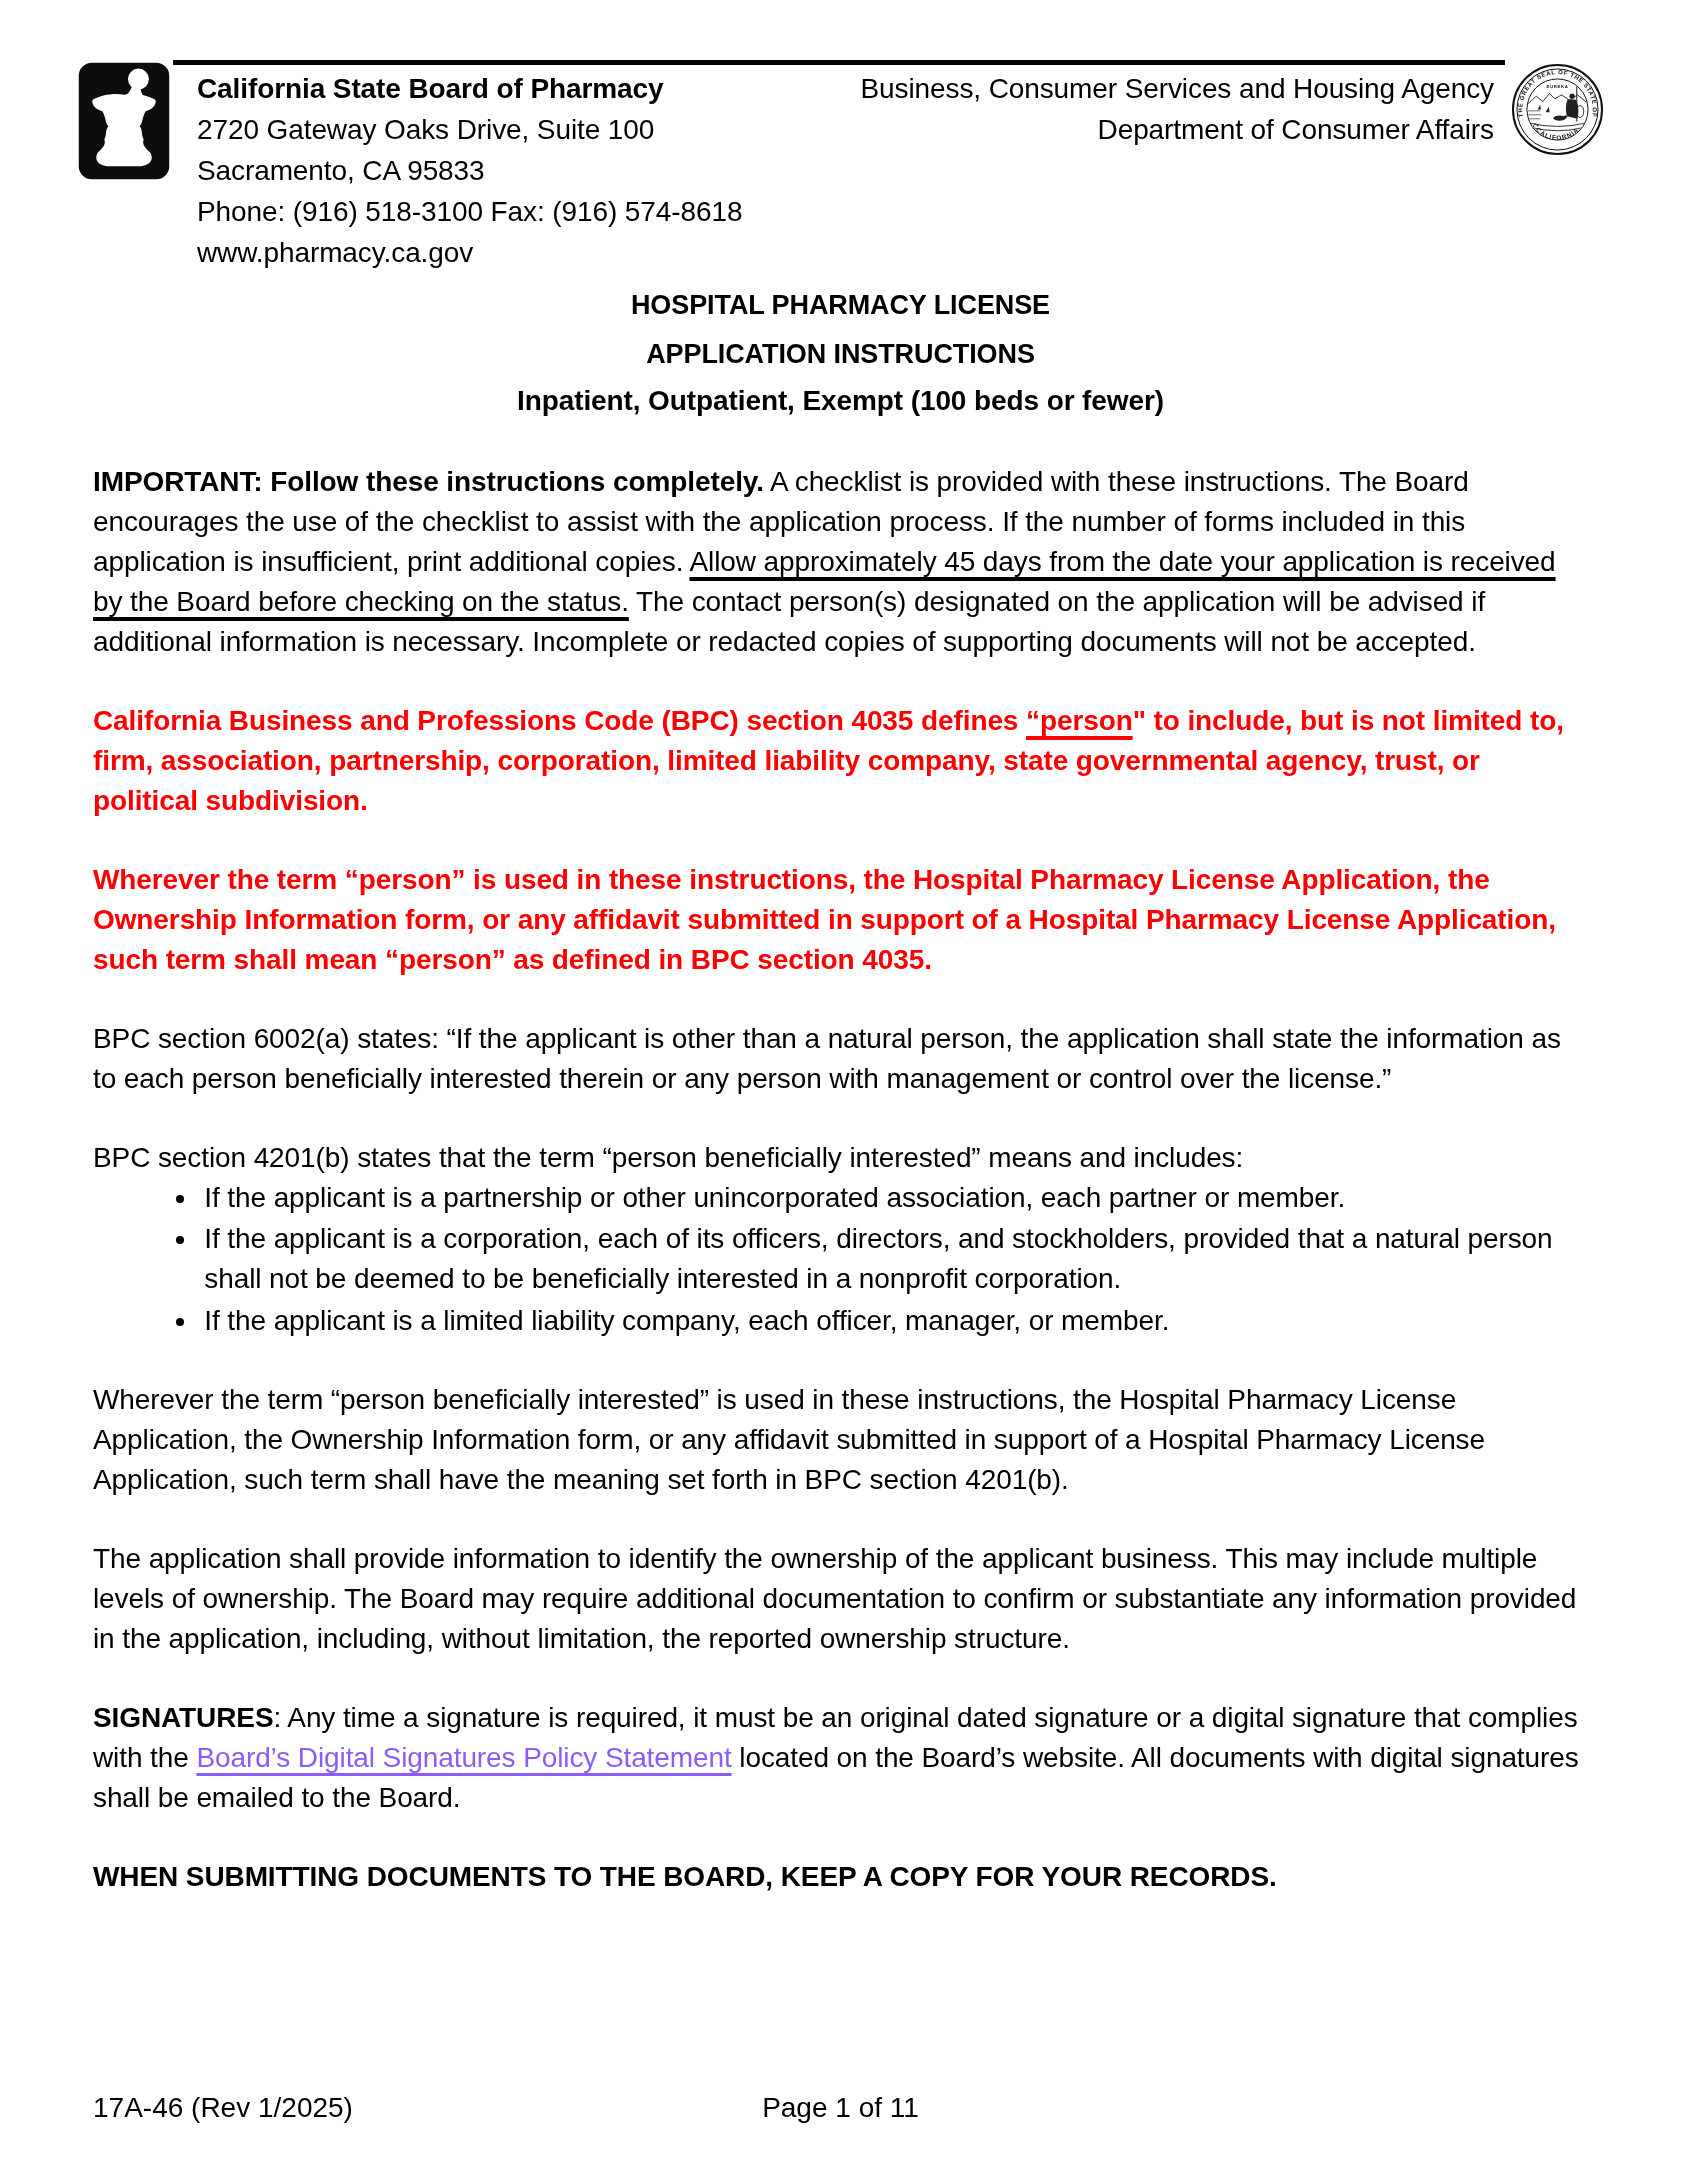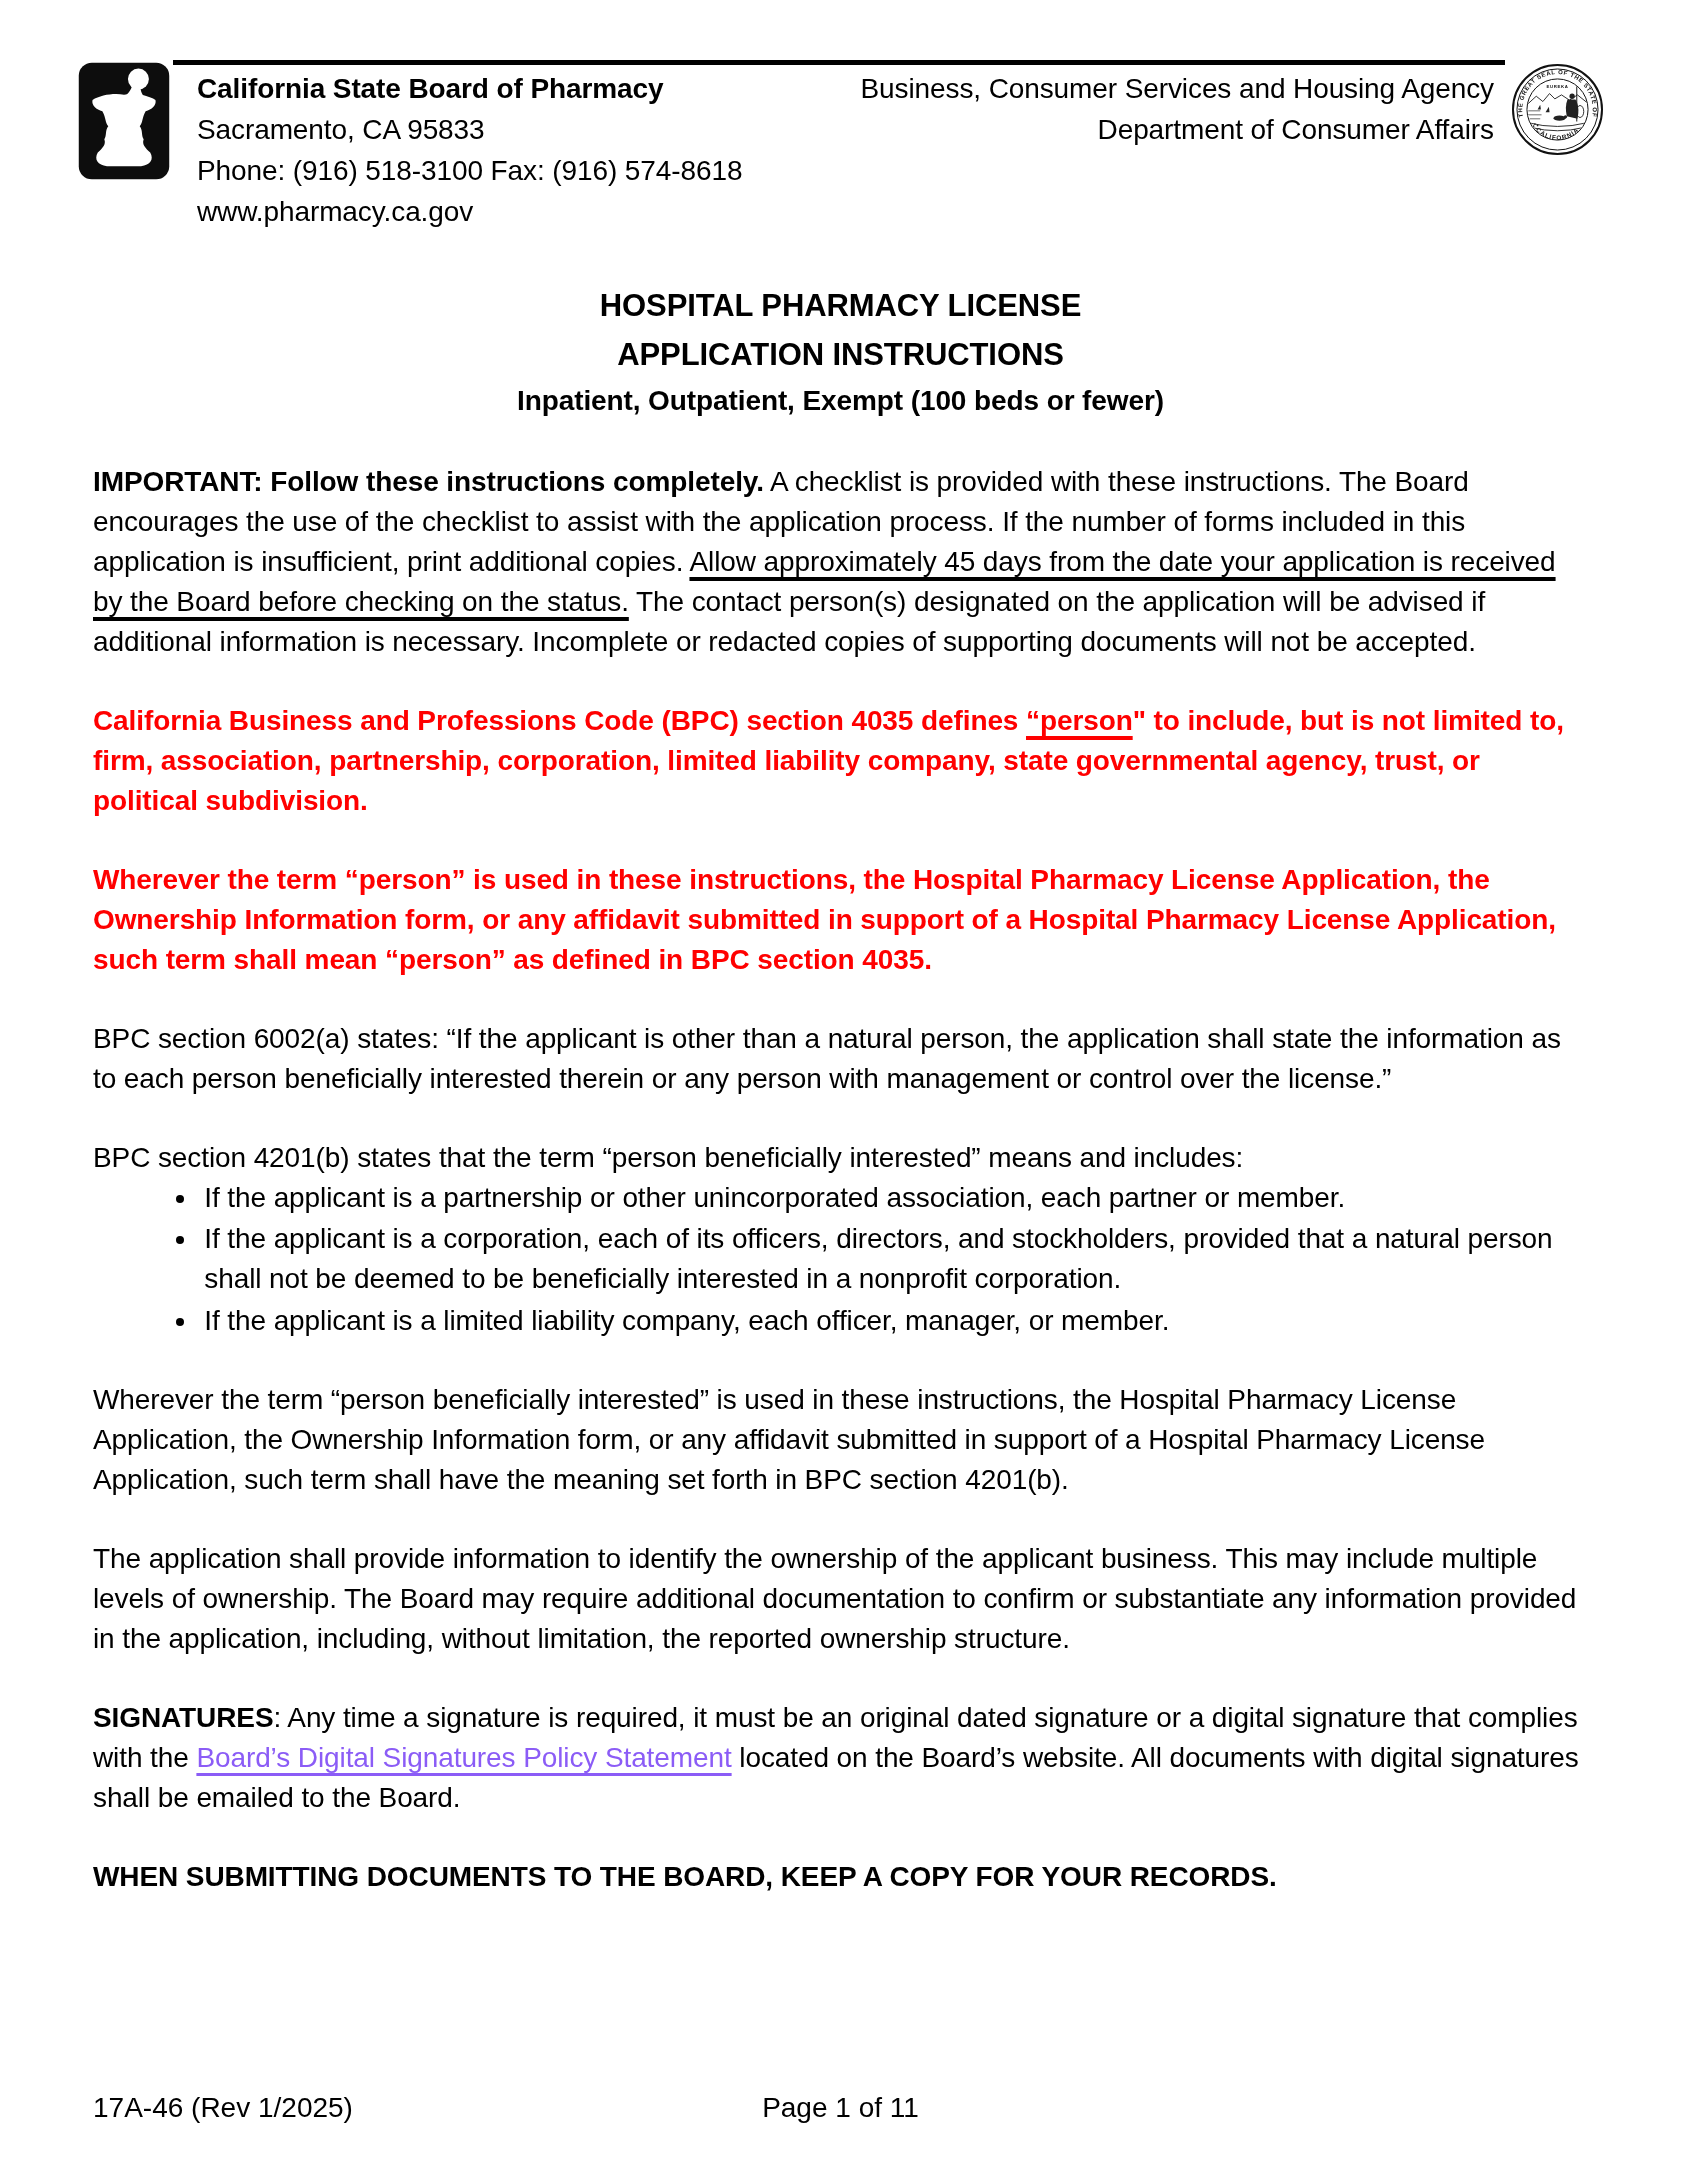--- a/index.html
+++ b/index.html
@@ -22,21 +22,21 @@
   }
   .hleft .bname { font-weight:bold; }
   .hright {
     position:absolute; right:187px; top:68px;
     font-size:28px; line-height:41px; text-align:right; letter-spacing:-0.1px;
   }
   .seal { position:absolute; left:1511px; top:63px; width:93px; height:93px; }
 
   
   .titleblock { position:absolute; left:0; top:281px; width:1681px; text-align:center; }
-  .titleblock .t1 { font-size:31px; font-weight:bold; line-height:49px; letter-spacing:-0.1px; }
+  .titleblock .t1 { font-size:27px; font-weight:bold; line-height:49px; letter-spacing:-0.1px; }
   .titleblock .t3 { font-size:28px; font-weight:bold; line-height:43px; letter-spacing:-0.1px; }
 
   
   .content {
     position:absolute; left:93px; top:462px; width:1498px;
     font-size:28px; line-height:40px; letter-spacing:-0.1px;
   }
   .content p { margin:0 0 39px 0; }
   .b { font-weight:bold; }
   .red { color:#FF0000; font-weight:bold; }
@@ -80,20 +80,21 @@
              C 37,132 43,126 40,118
              C 44,112 41,104 46,98
              C 41,92 43,86 37,75
              C 28,73 20,66 22,58 Z" fill="#ffffff"></path>
   </svg>
 
   <div class="hrule"></div>
 
   <div class="hleft">
     <div class="bname">California State Board of Pharmacy</div>
+    <div>2720 Gateway Oaks Drive, Suite 100</div>
     <div>Sacramento, CA 95833</div>
     <div>Phone: (916) 518-3100 Fax: (916) 574-8618</div>
     <div>www.pharmacy.ca.gov</div>
   </div>
 
   <div class="hright">
     <div>Business, Consumer Services and Housing Agency</div>
     <div>Department of Consumer Affairs</div>
   </div>
 

